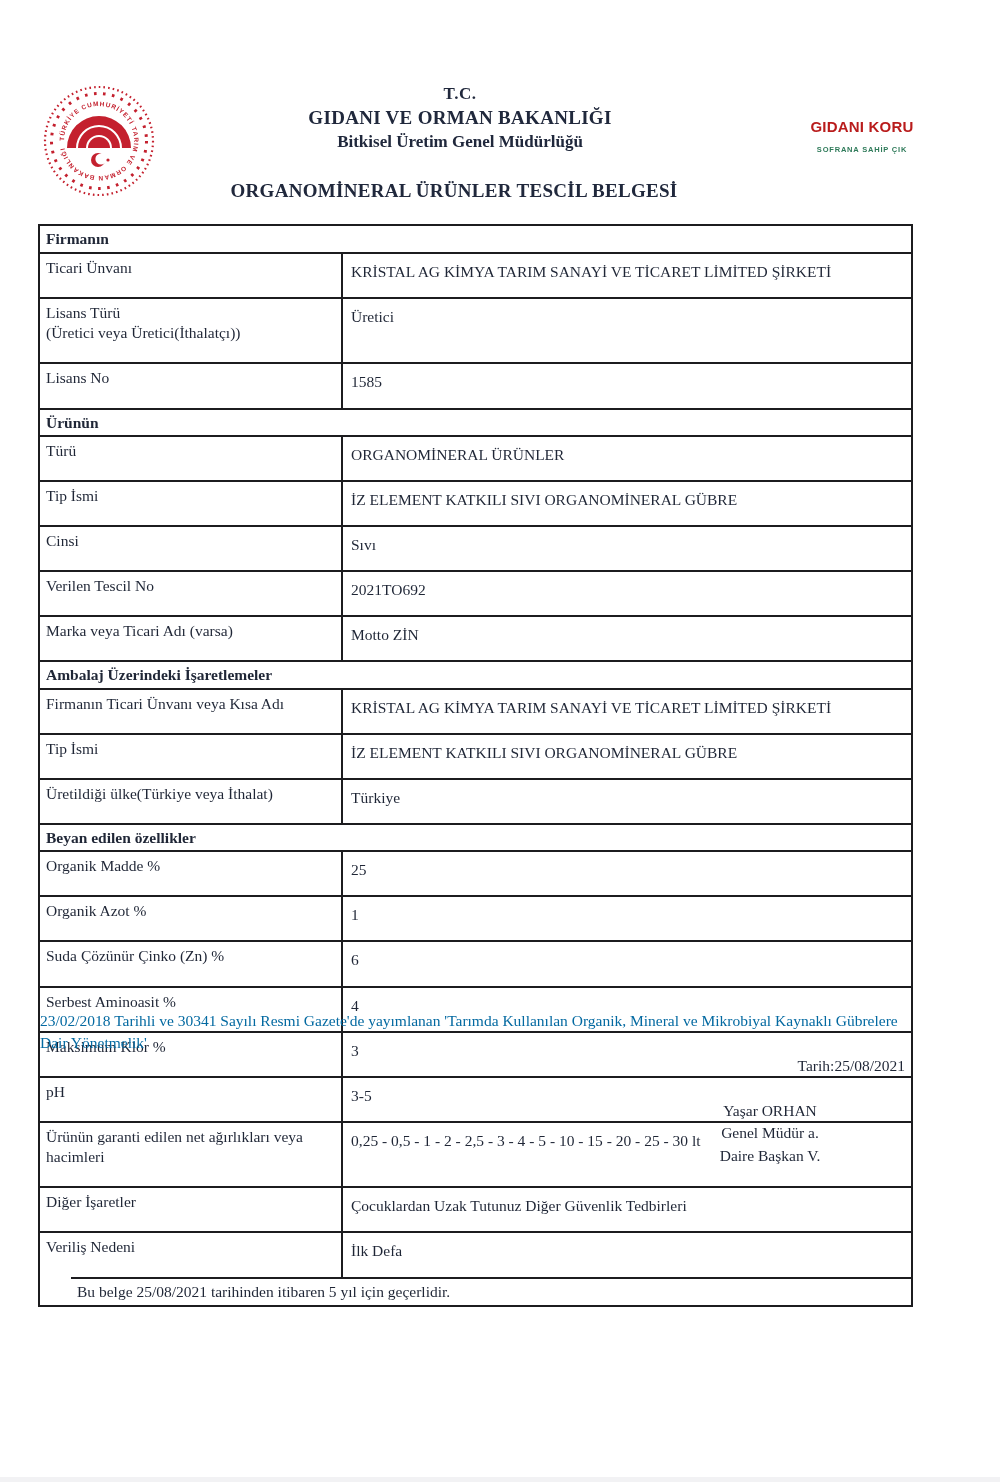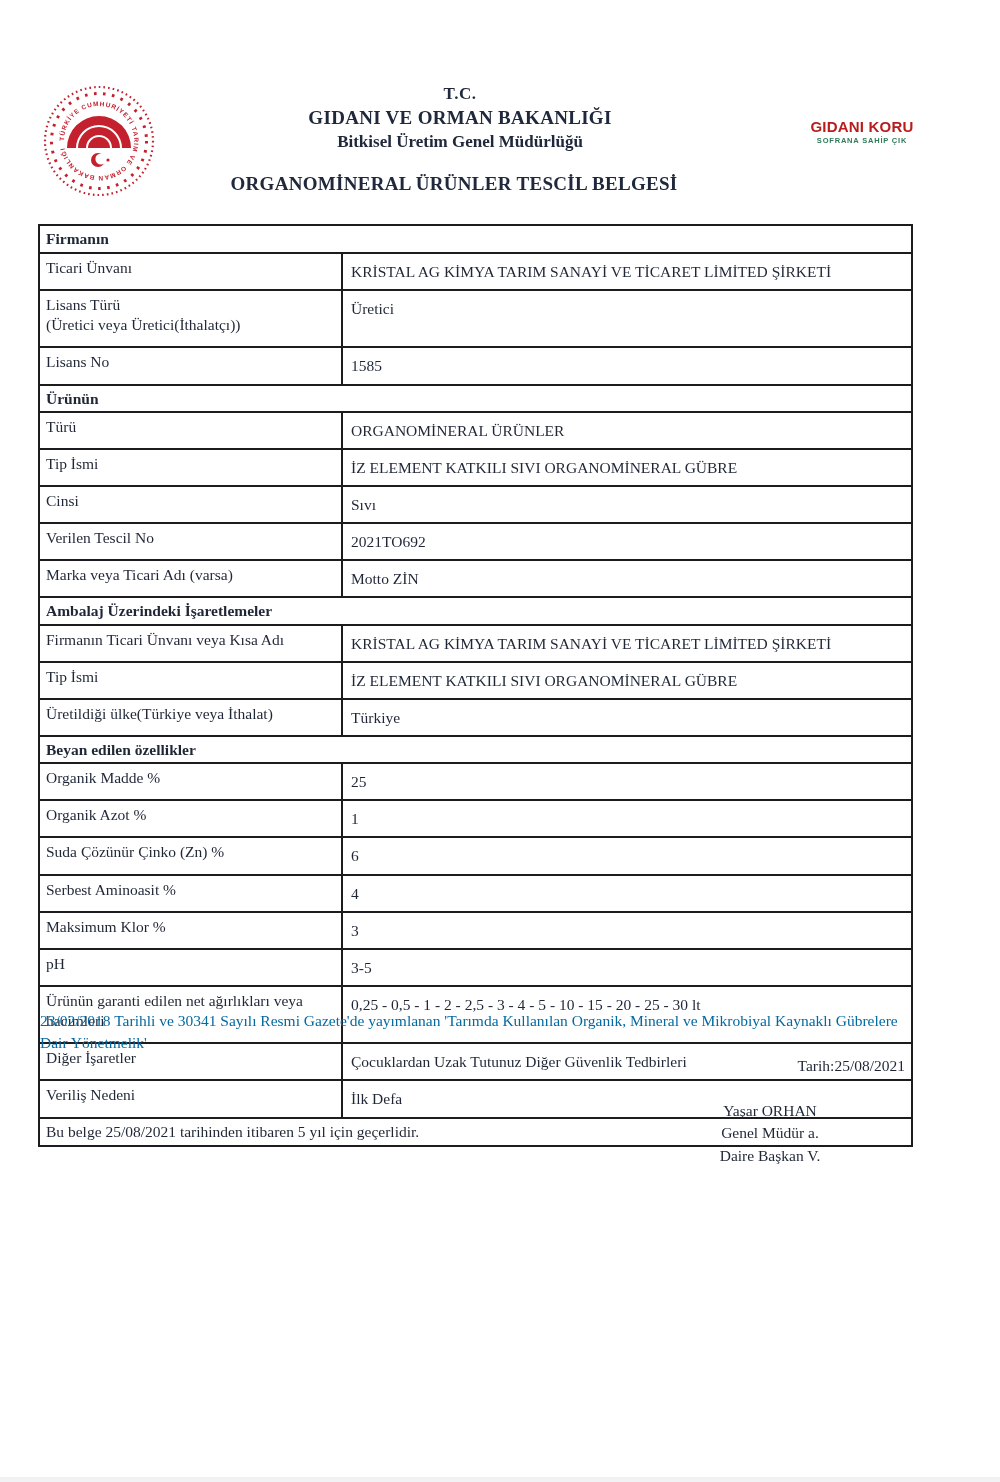--- a/index.html
+++ b/index.html
@@ -13,45 +13,45 @@
   
   .emblem { position:absolute; left:42px; top:84px; width:114px; height:114px; }
   .header-center {
     position:absolute; left:10px; top:84px; width:900px; text-align:center;
     color:#20283c;
   }
   .h-tc { font-size:17px; font-weight:bold; letter-spacing:.5px; }
   .h-ministry { font-size:19px; font-weight:bold; margin-top:3px; letter-spacing:.3px; }
   .h-department { font-size:17px; font-weight:bold; margin-top:3px; }
   .doc-title {
-    position:absolute; left:0; top:173px; width:908px; text-align:center;
+    position:absolute; left:0; top:180px; width:908px; text-align:center;
     font-size:19px; font-weight:bold; color:#20283c; letter-spacing:.3px;
   }
   .gidani { position:absolute; left:804px; top:118px; width:116px; text-align:center;
     font-family:"Liberation Sans", sans-serif; }
   .gidani-l1 { font-size:15px; font-weight:bold; letter-spacing:.2px; }
-  .gidani-l2 { font-size:7.5px; font-weight:bold; letter-spacing:.8px; margin-top:1px; }
+  .gidani-l2 { font-size:7.5px; font-weight:bold; letter-spacing:.8px; margin-top:10px; }
 
   
   .cert-table {
     position:absolute; left:38px; top:224px; width:875px;
     border:2px solid #1c1c1f; background:#fff;
     font-size:15.5px; line-height:1.3; color:#1f2636;
   }
   .t-row { display:flex; border-top:2px solid #1c1c1f; min-height:29px; align-items:stretch; }
   .t-row:first-child { border-top:none; }
   .t-label {
     width:303px; flex:0 0 303px; border-right:2px solid #1c1c1f;
-    padding:4px 6px 11px 6px; white-space:pre-line;
+    padding:4px 6px 19px 6px; white-space:pre-line;
   }
   .t-value { flex:1; padding:8px 8px 3px 8px; }
   .t-full { flex:1; padding:3px 6px 2px 6px; }
   .t-row.section { min-height:26px; }
   .t-row.section .t-full { font-weight:bold; }
-  .t-row.full { min-height:28px; }
+  .t-row.full { min-height:28px;margin-left:31px; }
 
   
   .regulation {
     position:absolute; left:40px; top:1010px; width:878px;
     font-size:15.5px; line-height:1.45; color:#0369a1;
   }
   .tarih {
     position:absolute; left:500px; top:1057px; width:405px; text-align:right;
     font-size:15.5px; color:#1f2636;
   }

